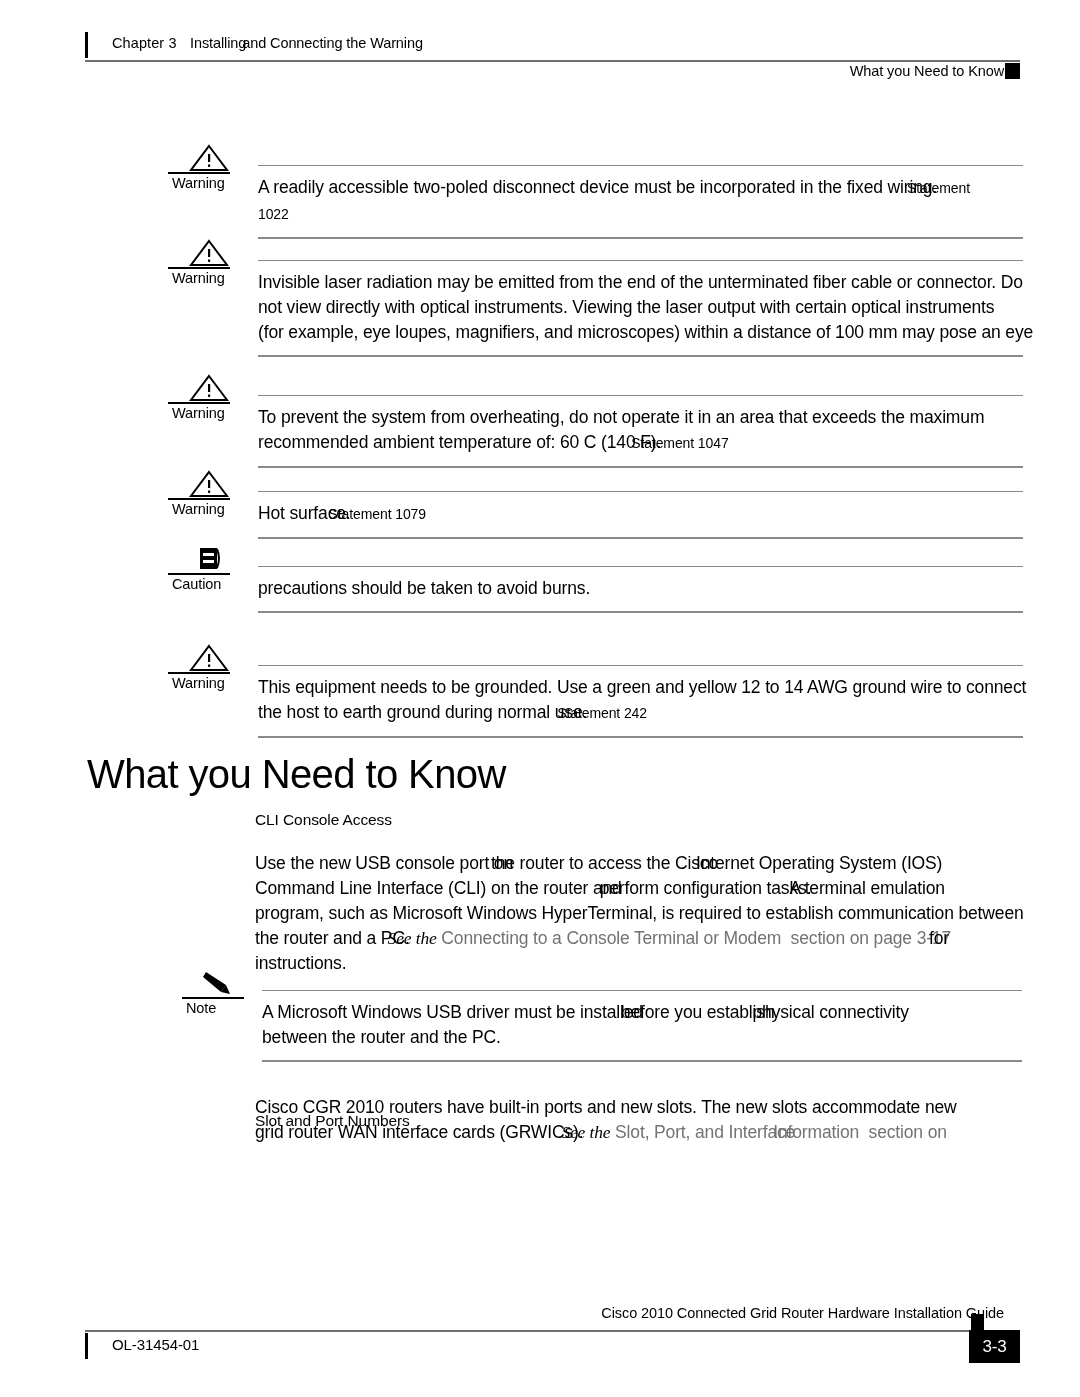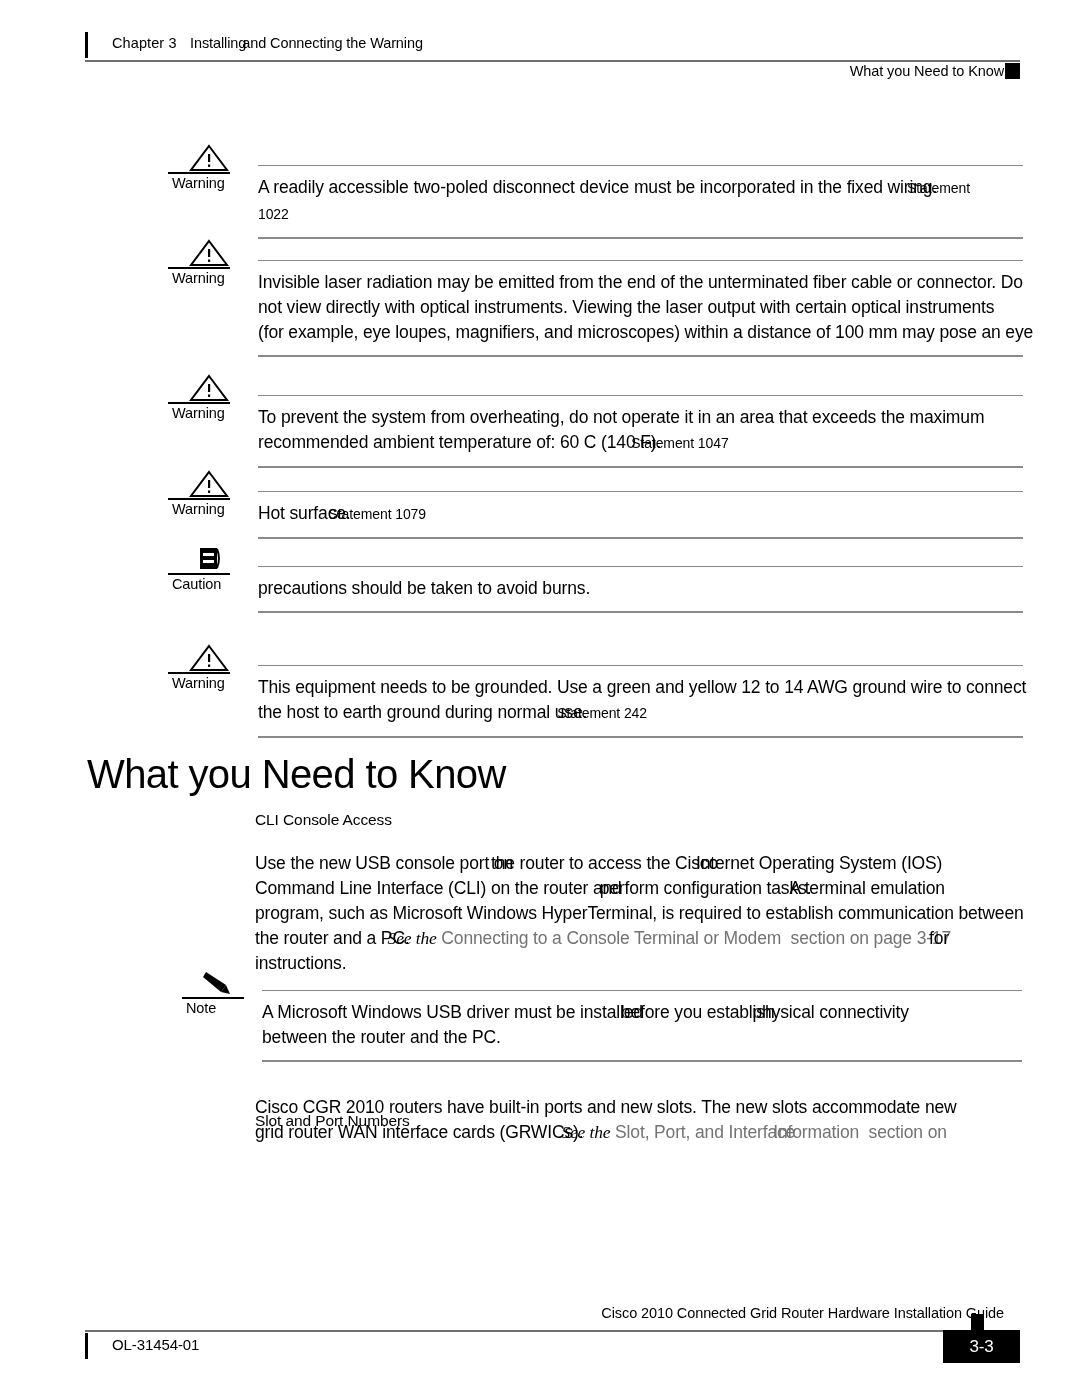--- a/index.html
+++ b/index.html
@@ -219,21 +219,21 @@
     left: 27px;
     top: 31px;
     font-size: 15px;
     letter-spacing: -0.1px;
     white-space: nowrap;
   }
   .ftr-pageno {
     position: absolute;
     right: 0px;
     top: 25px;
-    width: 77px;
+    width: 51px;
     height: 33px;
     background: #000;
     color: #fff;
     font-size: 17px;
     text-align: center;
     line-height: 33px;
     letter-spacing: -0.2px;
   }
 </style>
 </head>

